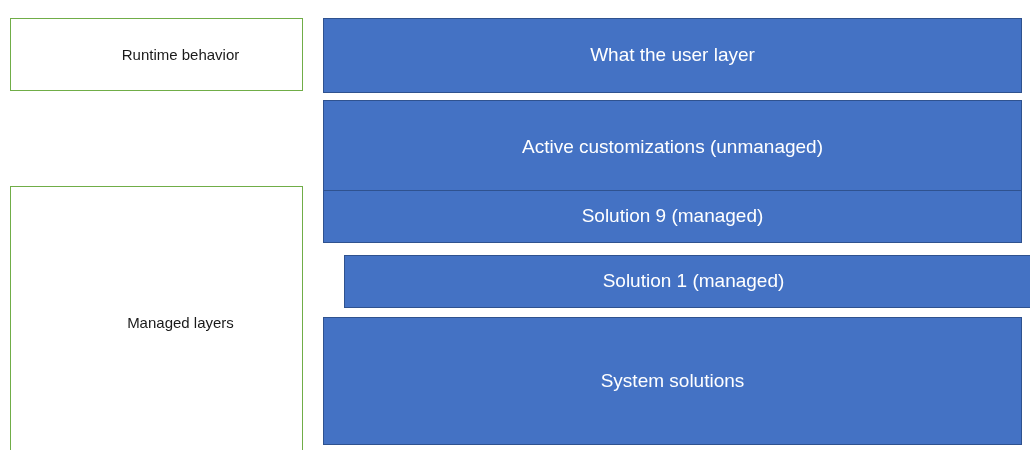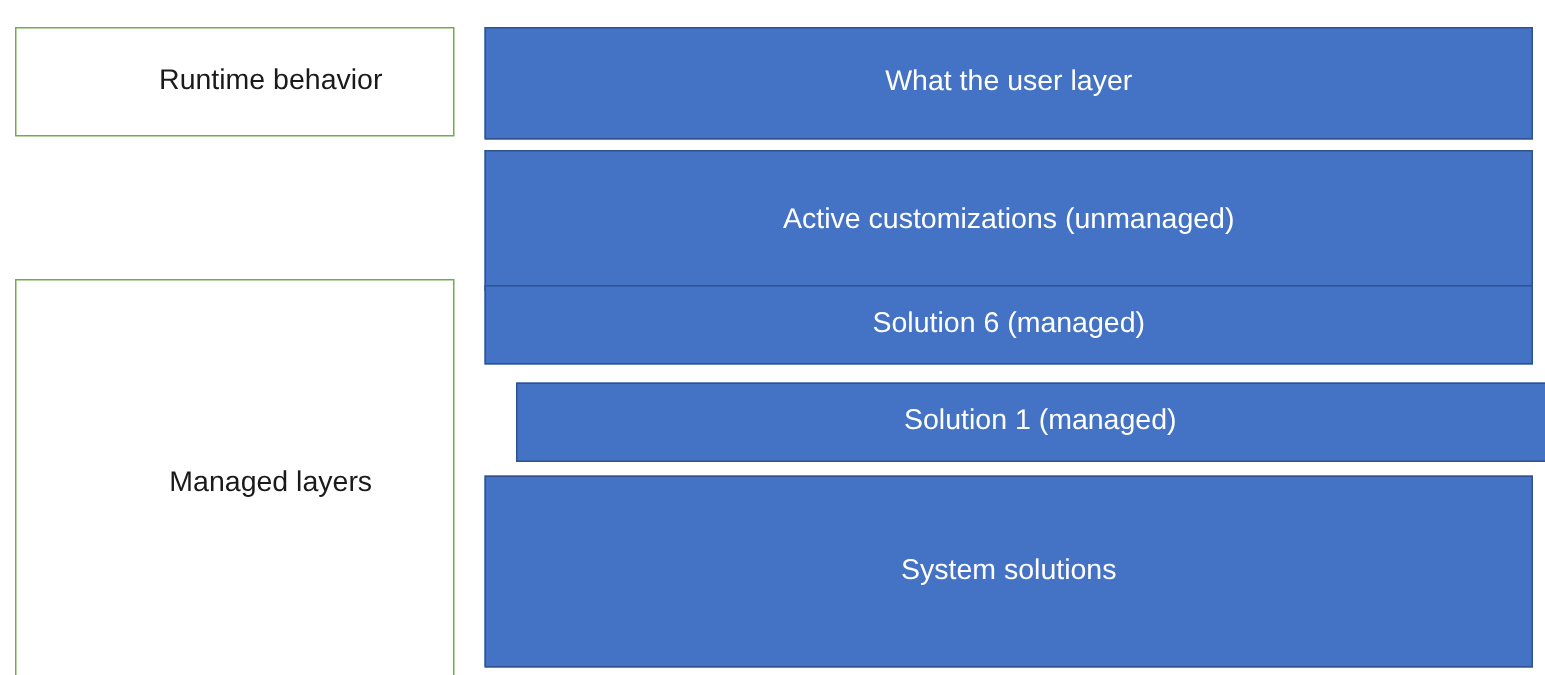--- a/index.html
+++ b/index.html
@@ -23,21 +23,21 @@
     display: flex;
     align-items: center;
     justify-content: center;
     text-align: center;
     line-height: 1.2;
   }
   .layer-box {
     background: #ffffff;
     border: 1px solid #70AD47;
     color: #1a1a1a;
-    font-size: 19px;
+    font-size: 15px;
     padding-left: 48px;
   }
   .solution-box {
     background: #4472C4;
     border: 1px solid #2f528f;
     color: #ffffff;
     font-size: 19px;
   }
   .box-label {
     display: block;
@@ -61,21 +61,21 @@
 
   <div class="box solution-box" style="left:323px; top:18px; width:699px; height:75px;">
     <span class="box-label">What the user layer</span>
   </div>
 
   <div class="box solution-box" style="left:323px; top:100px; width:699px; height:94px;">
     <span class="box-label">Active customizations (unmanaged)</span>
   </div>
 
   <div class="box solution-box" style="left:323px; top:190px; width:699px; height:53px;">
-    <span class="box-label">Solution 6 (managed)</span>
+    <span class="box-label">Solution 9 (managed)</span>
   </div>
 
   <div class="box solution-box" style="left:323px; top:255px; width:699px; height:53px;margin-left:21px;">
     <span class="box-label">Solution 1 (managed)</span>
   </div>
 
   <div class="box solution-box" style="left:323px; top:317px; width:699px; height:128px;">
     <span class="box-label">System solutions</span>
   </div>
 

